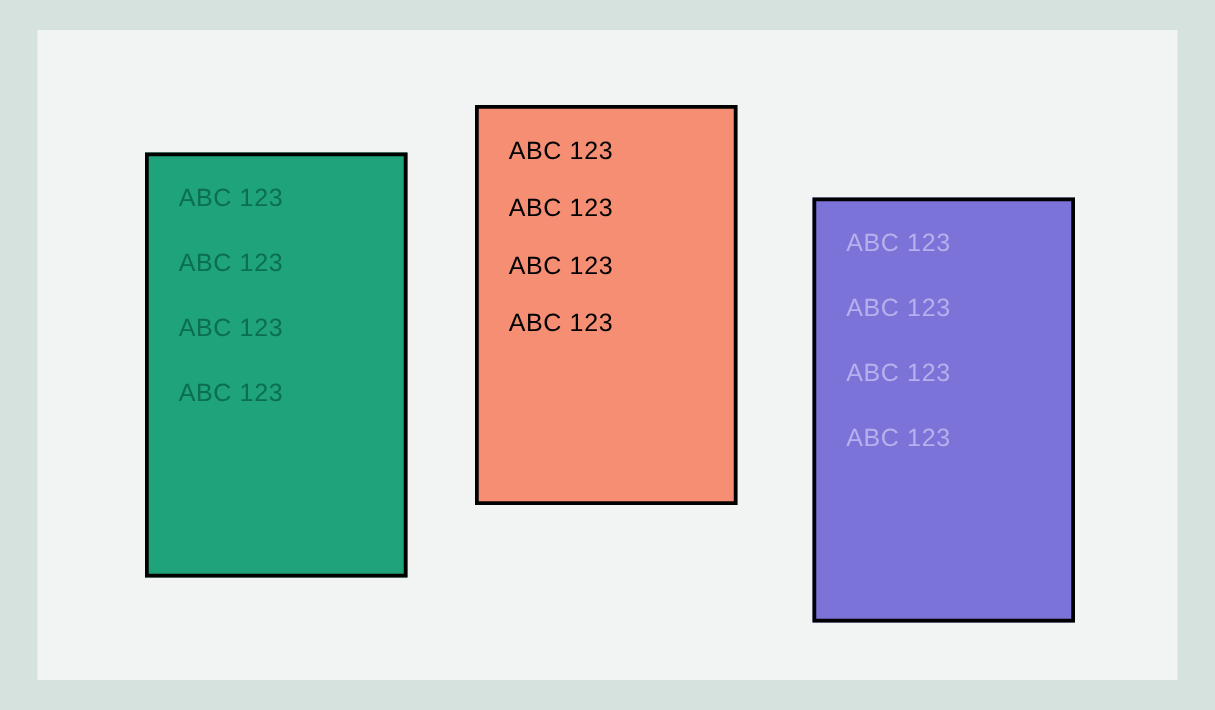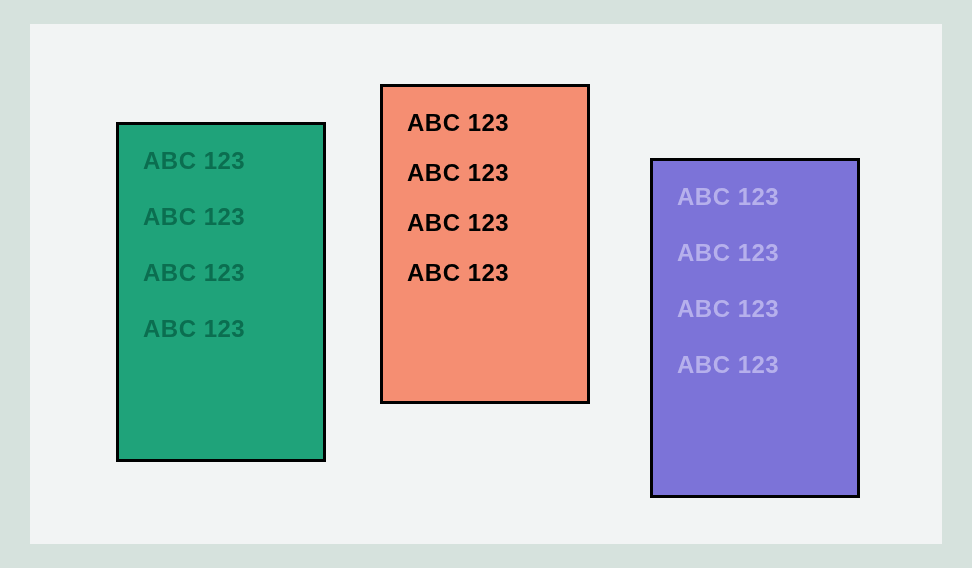--- a/index.html
+++ b/index.html
@@ -39,22 +39,22 @@
     background: #f58e72;
   }
   .card-purple {
     left: 620px;
     top: 134px;
     width: 210px;
     height: 340px;
     background: #7c73d8;
   }
   .tline {
-    font-size: 24px;
-    font-weight: 700;
+    font-size: 20px;
+    font-weight: 400;
     line-height: 1;
     margin: 0 0 32px 0;
     white-space: nowrap;
     letter-spacing: 0.5px;
   }
   .card-green .tline  { color: #0b6e50; }
   .card-orange .tline { color: #000000; margin-bottom: 26px; }
   .card-purple .tline { color: #b6b0ec; }
 </style>
 </head>

